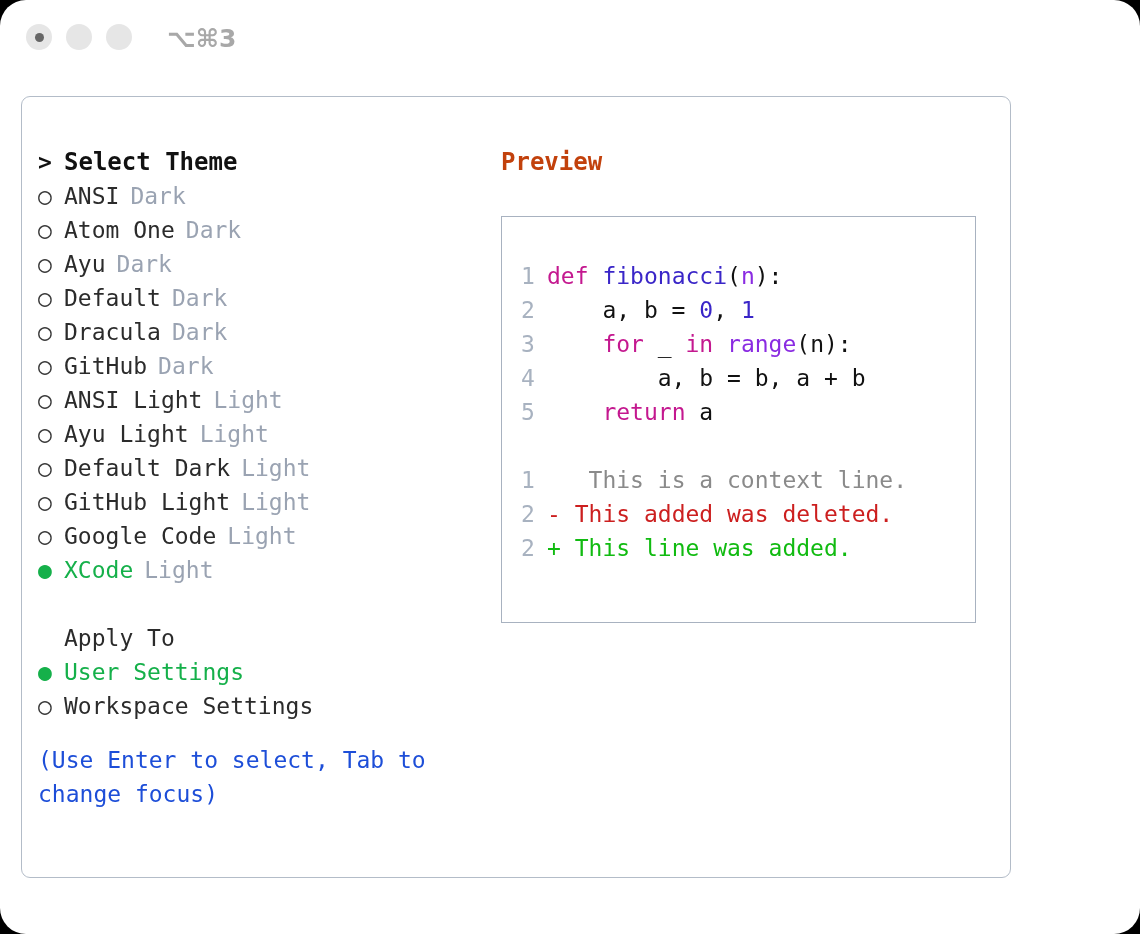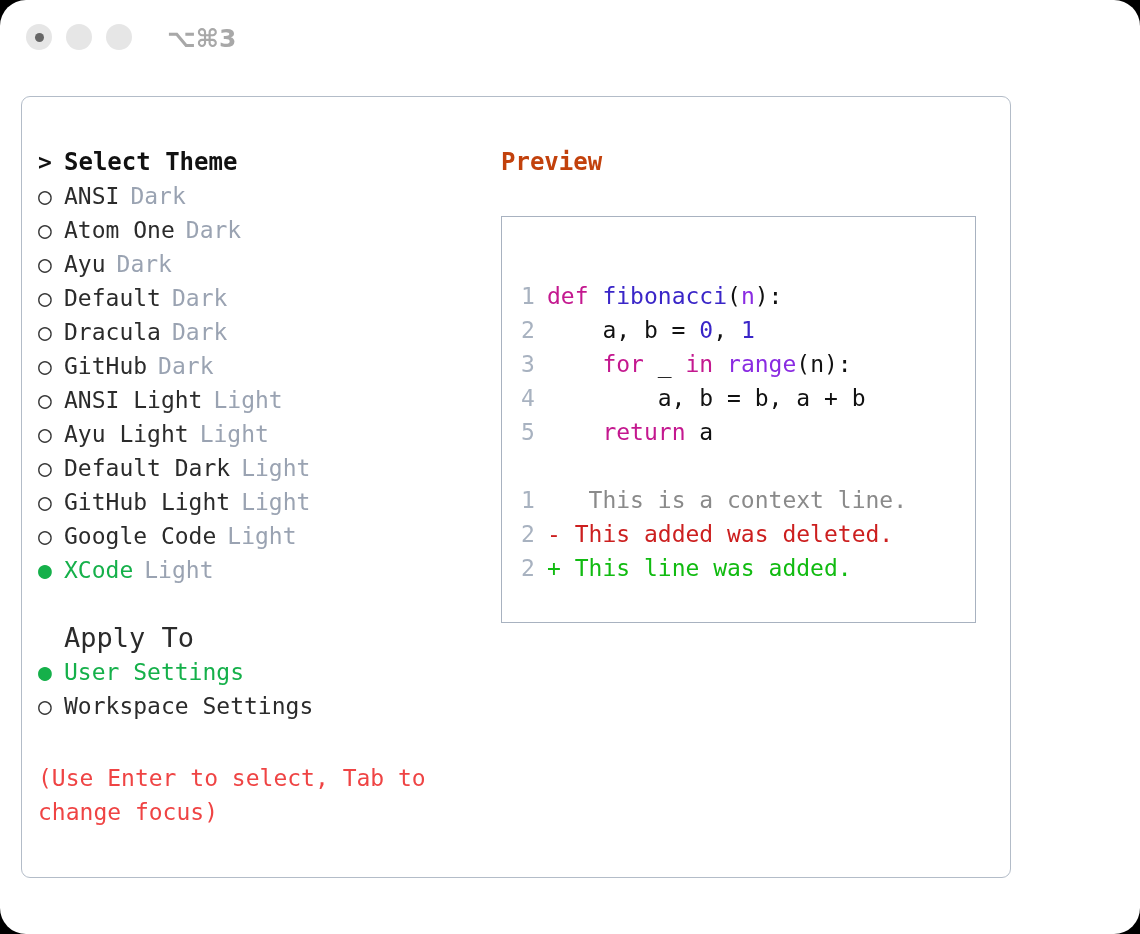--- a/index.html
+++ b/index.html
@@ -116,29 +116,29 @@
   }
   .row-header .marker { color: #111111; font-weight: bold; }
   .name { color: #2b2b2b; }
   .name.sel { color: #15b04a; text-align: center; }
   .variant {
     color: #9aa3b2;
     margin-left: 11px;
   }
   .section-title {
     color: #2b2b2b;
-    font-size: 27px;
+    font-size: 23px;
   }
   .spacer-row { height: 34px; }
 
   .hint {
-    margin-top: 38px;
-    font-size: 23px;
-    line-height: 34px;
-    color: #ef4444;
+    margin-top: 20px;
+    font-size: 23px;
+    line-height: 34px;
+    color: #1d4ed8;
     width: 410px;
   }
 
   
   .right-col {
     position: absolute;
     left: 479px;
     top: 48px;
     width: 490px;
   }
@@ -148,21 +148,21 @@
     color: #c2410c;
     line-height: 34px;
   }
   .preview-box {
     margin-top: 37px;
     width: 475px;
     height: 407px;
     border: 1.6px solid #a8b2c0;
     box-sizing: border-box;
     background: #ffffff;
-    padding-top: 62px;
+    padding-top: 42px;
     padding-left: 19px;
   }
   .code-line {
     height: 34px;
     line-height: 34px;
     font-size: 23px;
     white-space: pre;
   }
   .ln {
     display: inline-block;

